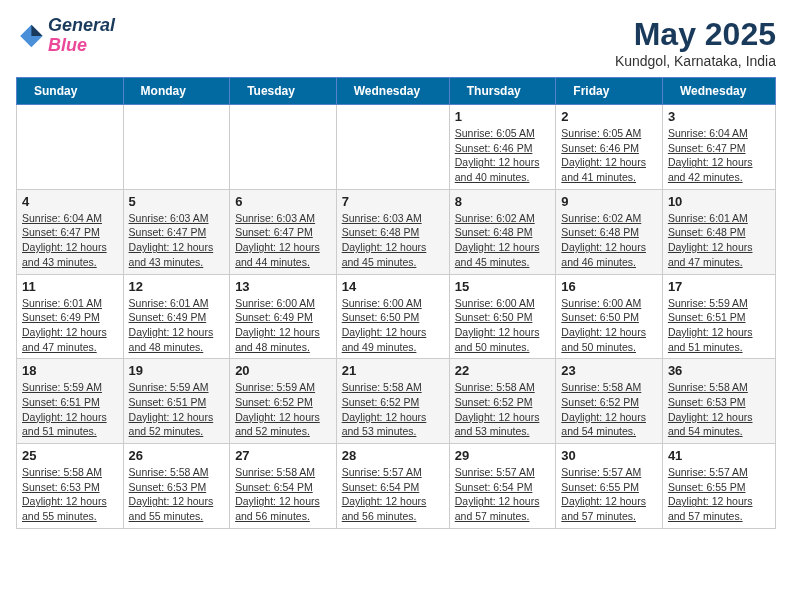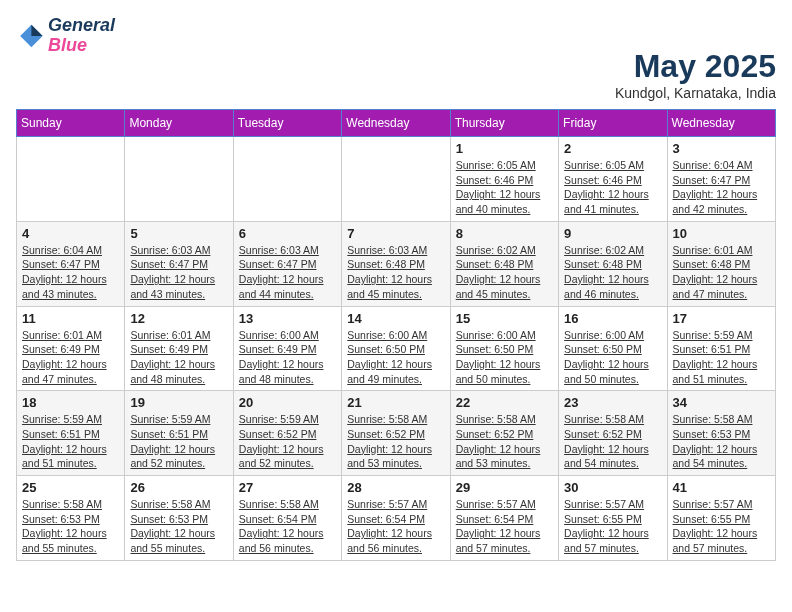--- a/index.html
+++ b/index.html
@@ -32,38 +32,37 @@
       width: 28px;
       height: 28px;
     }
     .title-area {
       text-align: right;
     }
     .month-year {
       font-size: 32px;
       font-weight: bold;
       color: #1a3a5c;
-      margin-top: 32px;
     }
     .location {
       font-size: 14px;
       color: #333;
     }
     table {
       width: 100%;
       border-collapse: collapse;
       font-size: 11px;
     }
     thead tr th {
-      background-color: #a21caf;
+      background-color: #0369a1;
       color: #fff;
       text-align: left;
-      padding: 6px 4px;
+      padding: 6px 17px;
       font-size: 12px;
-      font-weight: normal;
+      font-weight: bold;
       border: 1px solid #5580cc;
     }
     tbody tr td {
       border: 1px solid #ccc;
       vertical-align: top;
       padding: 4px 5px;
       height: 80px;
       background: #fff;
     }
     tbody tr:nth-child(even) td {
@@ -215,21 +214,21 @@
         </td>
         <td>
           <div class="day-num">22</div>
           <div class="day-info">Sunrise: 5:58 AM<br>Sunset: 6:52 PM<br>Daylight: 12 hours<br>and 53 minutes.</div>
         </td>
         <td>
           <div class="day-num">23</div>
           <div class="day-info">Sunrise: 5:58 AM<br>Sunset: 6:52 PM<br>Daylight: 12 hours<br>and 54 minutes.</div>
         </td>
         <td>
-          <div class="day-num">34</div>
+          <div class="day-num">36</div>
           <div class="day-info">Sunrise: 5:58 AM<br>Sunset: 6:53 PM<br>Daylight: 12 hours<br>and 54 minutes.</div>
         </td>
       </tr>
       <tr>
         <td>
           <div class="day-num">25</div>
           <div class="day-info">Sunrise: 5:58 AM<br>Sunset: 6:53 PM<br>Daylight: 12 hours<br>and 55 minutes.</div>
         </td>
         <td>
           <div class="day-num">26</div>

